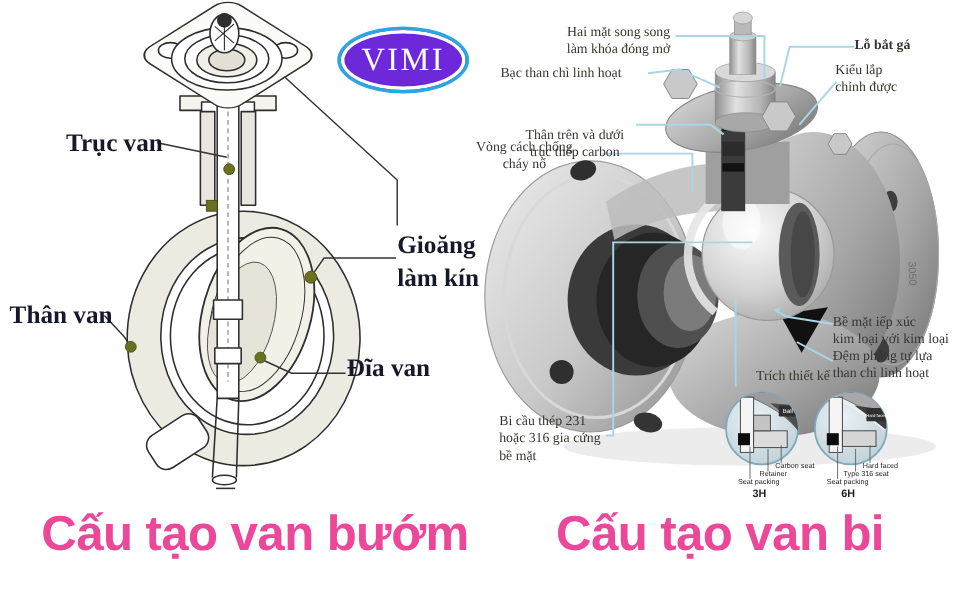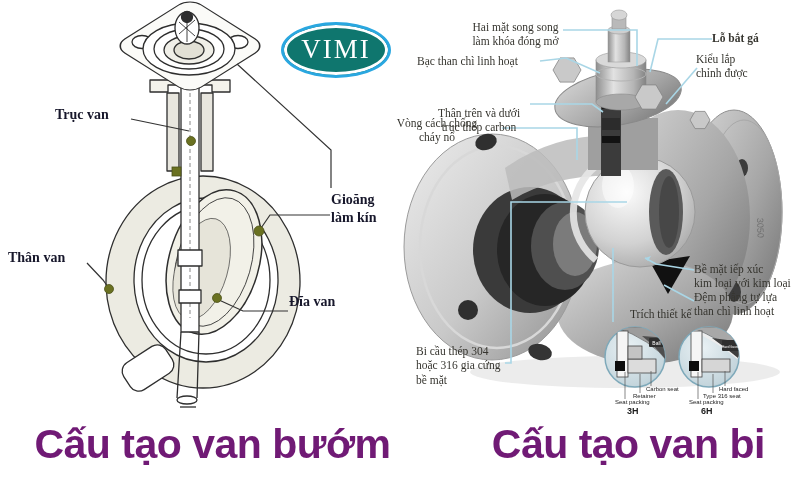--- a/index.html
+++ b/index.html
@@ -2,29 +2,29 @@
 <html><head>
 <meta charset="utf-8">
 <style>
   html,body{margin:0;padding:0;background:#fff;}
   .stage{position:relative;width:800px;height:500px;background:#ffffff;overflow:hidden;
          font-family:"Liberation Serif",serif;}
   .stage svg{position:absolute;left:0;top:0;z-index:1;}
   .lbl{position:absolute;z-index:3;color:#36352f;font-size:11.5px;line-height:1.25;
        white-space:pre-line;font-family:"Liberation Serif",serif;}
   .lbl.center{text-align:center;}
-  .lbl.dark{color:#17172b;font-weight:bold;font-size:14px;line-height:1.3;}
+  .lbl.dark{color:#17172b;font-weight:bold;font-size:21px;line-height:1.3;}
   .caption{position:absolute;top:421px;z-index:3;text-align:center;
            font-family:"Liberation Sans",sans-serif;font-weight:700;font-size:41px;
-           color:#701a75;letter-spacing:-0.5px;white-space:nowrap;}
+           color:#ec4899;letter-spacing:-0.5px;white-space:nowrap;}
   .tiny{position:absolute;z-index:3;font-size:6px;color:#1d1d1d;line-height:1;
         font-family:"Liberation Sans",sans-serif;white-space:nowrap;}
   .inset-id{font-size:9px;font-weight:bold;}
   .logo{position:absolute;left:281px;top:22px;width:104px;height:50px;z-index:3;
-        background:#0f766e;border-radius:50%;border:3px solid #2aa7e0;
+        background:#6d28d9;border-radius:50%;border:3px solid #2aa7e0;
         box-shadow:inset 0 0 0 3px #ffffff;display:flex;align-items:center;justify-content:center;}
   .logo span{color:#ffffff;font-family:"Liberation Serif",serif;font-size:27px;
              letter-spacing:2px;margin-top:-2px;}
 </style>
 </head>
 <body>
 
 <div class="stage">
 
   <svg width="800" height="500" viewBox="0 0 800 500">
@@ -257,28 +257,28 @@
 chỉnh được</div>
   <div class="lbl center" style="left:430px;top:83px;width:98px;margin-top:23px;">Thân trên và dưới
 trục thép carbon</div>
   <div class="lbl center" style="left:392px;top:116px;width:90px;">Vòng cách chống
 cháy nổ</div>
   <div class="lbl" style="left:694px;top:262px;width:108px;">Bề mặt iếp xúc
 kim loại với kim loại</div>
   <div class="lbl" style="left:694px;top:290px;width:100px;">Đệm phẳng tự lựa
 than chì linh hoạt</div>
   <div class="lbl" style="left:630px;top:307px;">Trích thiết kế</div>
-  <div class="lbl" style="left:416px;top:344px;width:98px;">Bi cầu thép 304
+  <div class="lbl" style="left:416px;top:344px;width:98px;">Bi cầu thép 231
 hoặc 316 gia cứng
 bề mặt</div>
 
   <div class="tiny" style="left:646px;top:386px;">Carbon seat</div>
   <div class="tiny" style="left:633px;top:393px;">Retainer</div>
   <div class="tiny" style="left:615px;top:399px;">Seat packing</div>
   <div class="tiny inset-id" style="left:627px;top:407px;">3H</div>
   <div class="tiny" style="left:719px;top:386px;">Hard faced</div>
   <div class="tiny" style="left:703px;top:393px;">Type 316 seat</div>
   <div class="tiny" style="left:689px;top:399px;">Seat packing</div>
   <div class="tiny inset-id" style="left:701px;top:407px;">6H</div>
 
   <div class="caption" style="left:5px;width:415px;">Cấu tạo van bướm</div>
-  <div class="caption" style="left:395px;width:370px;text-align:right;">Cấu tạo van bi</div>
+  <div class="caption" style="left:415px;width:370px;">Cấu tạo van bi</div>
 </div>
 
 </body></html>

